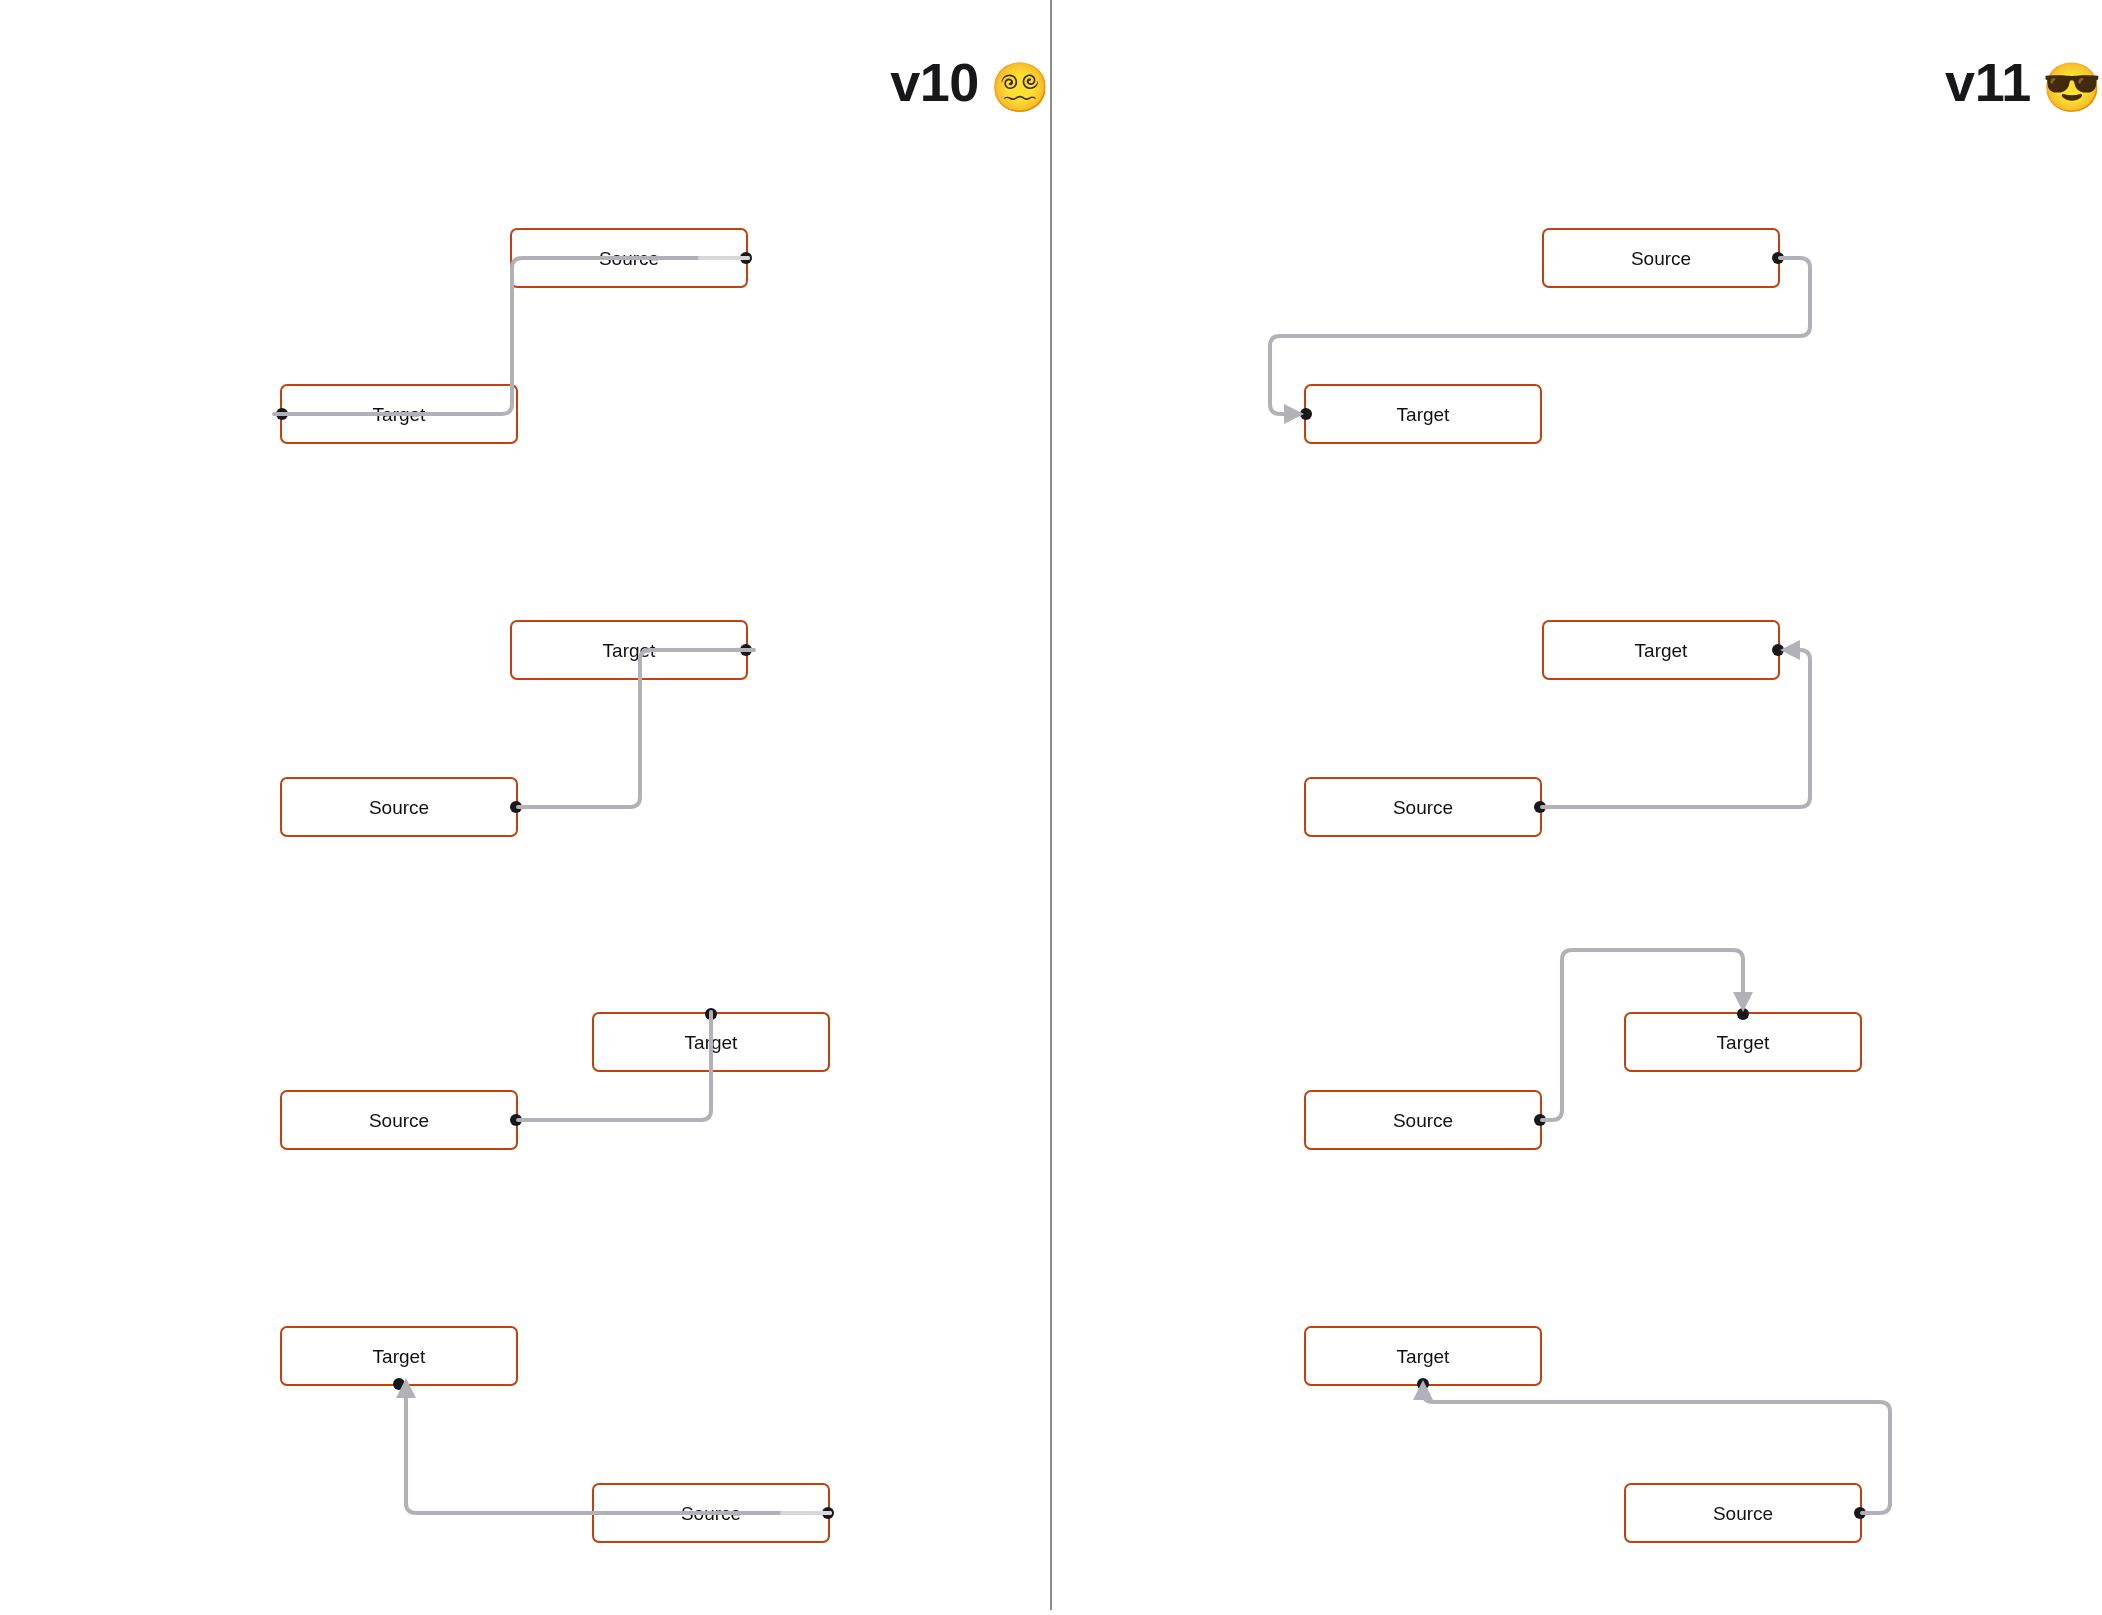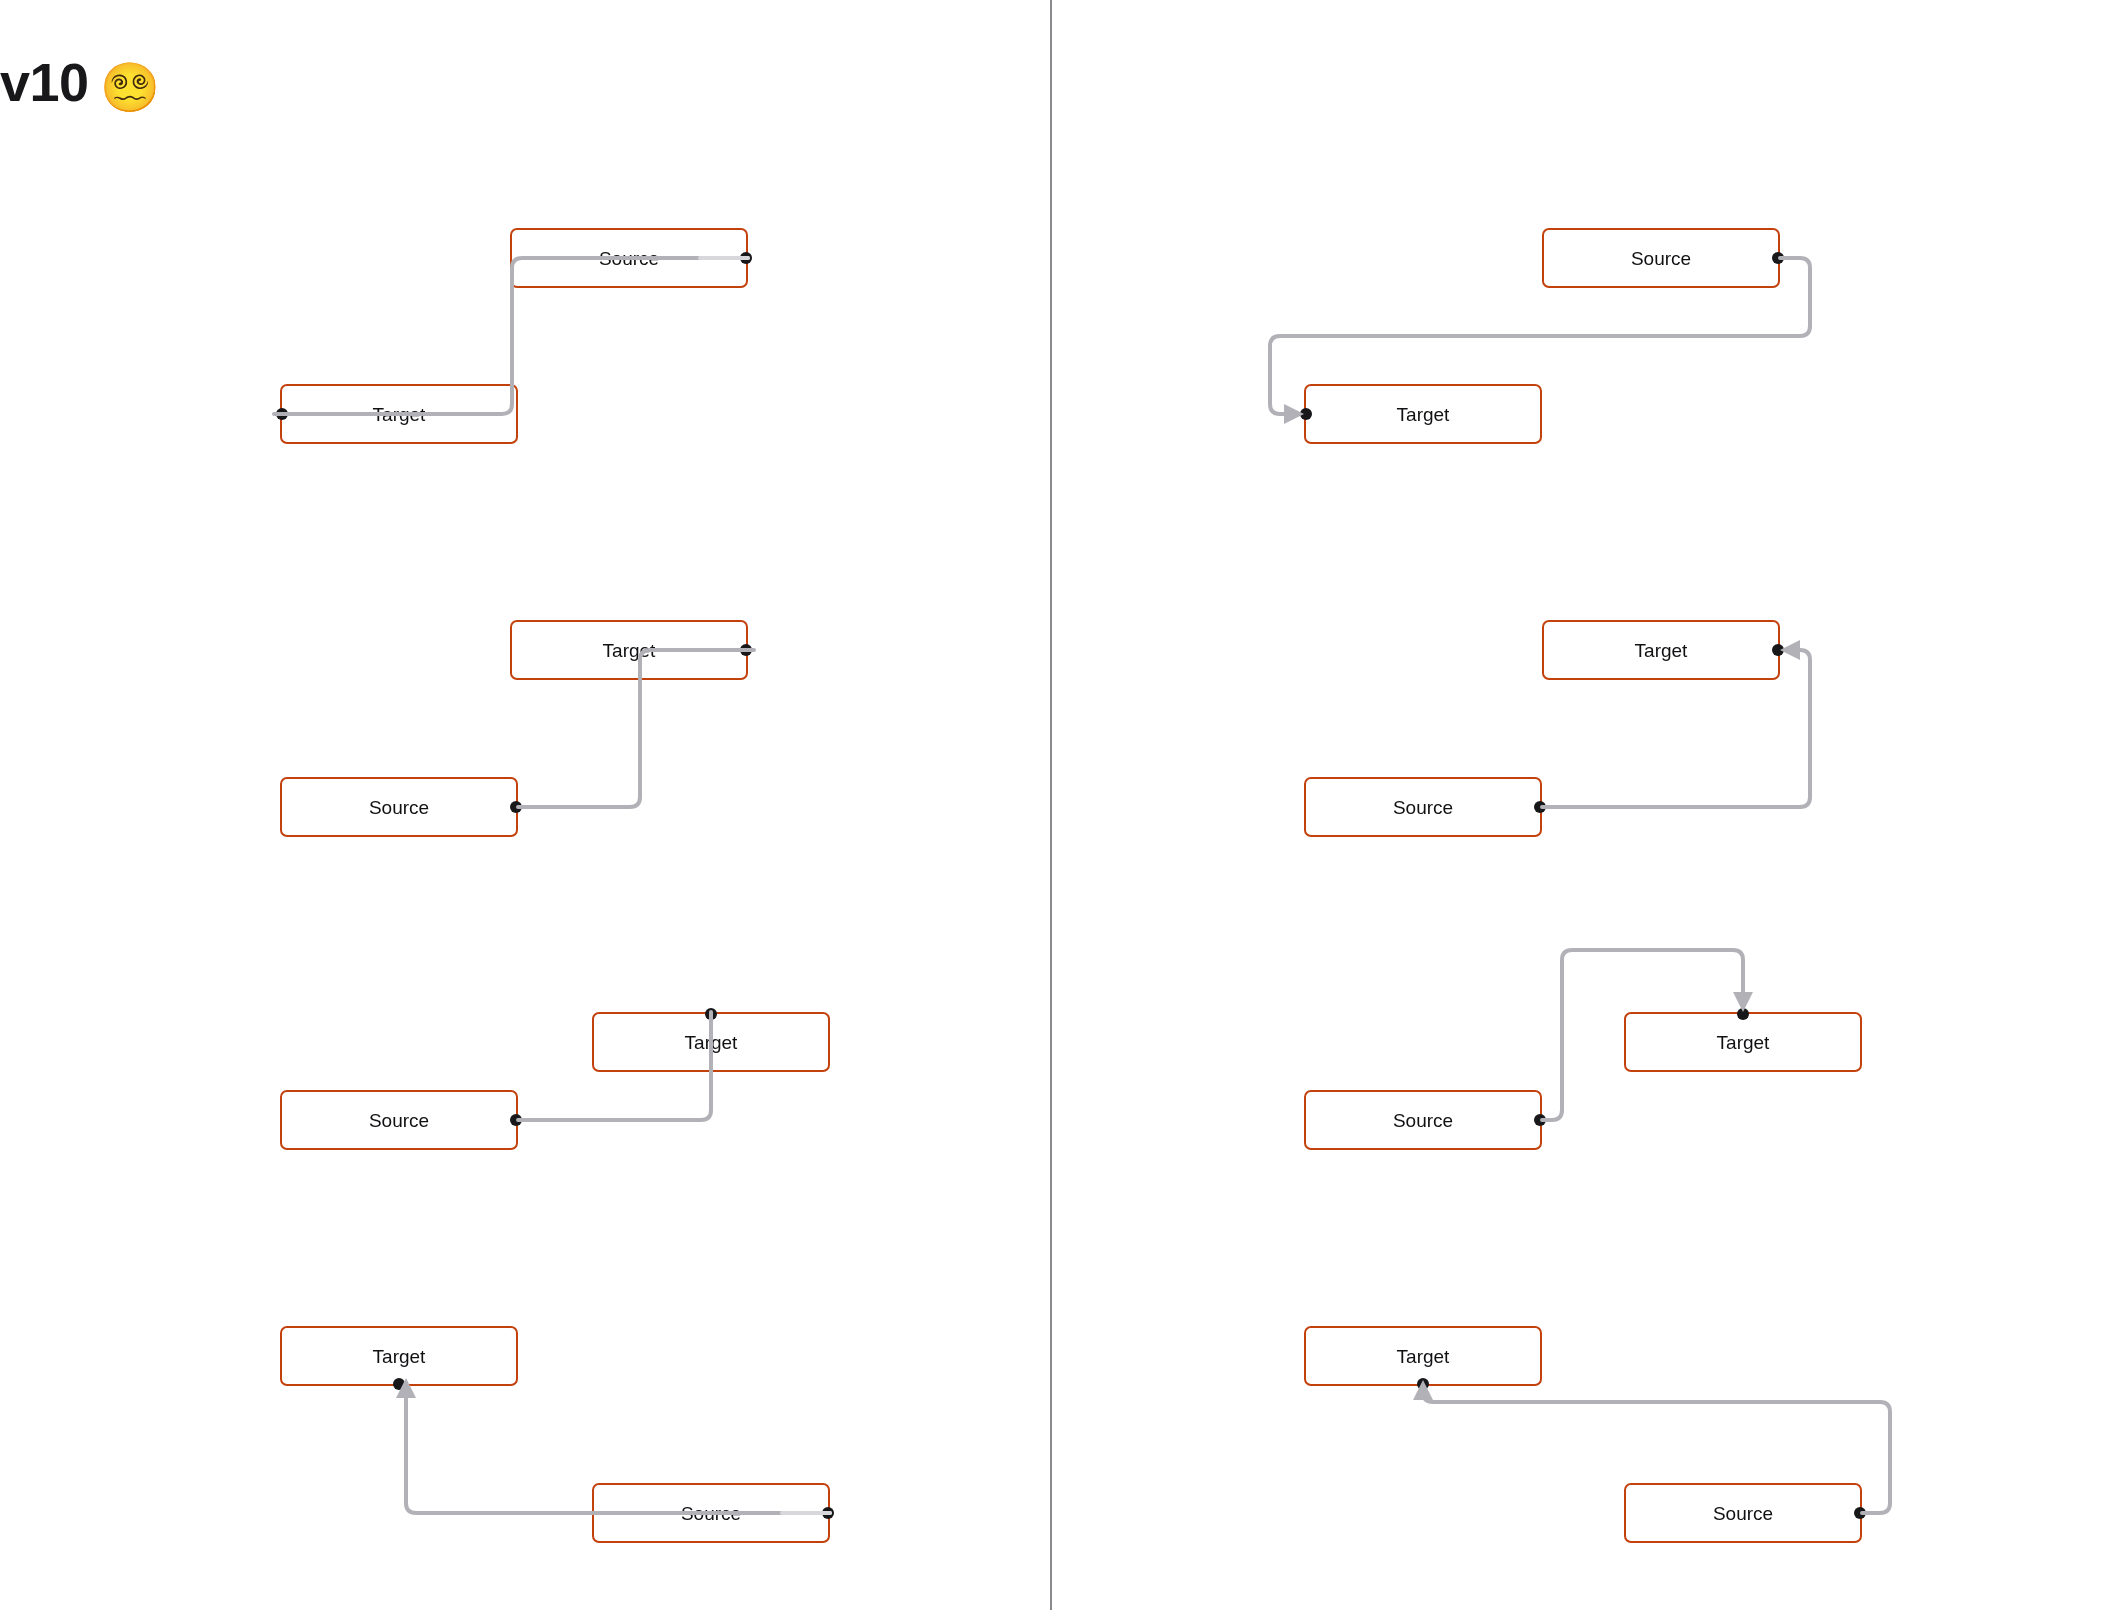--- a/index.html
+++ b/index.html
@@ -36,21 +36,21 @@
     height: 1615px;
   }
   .panel-left  { left: 0px;    width: 1050px; }
   .panel-right { left: 1052px; width: 1050px; }
 
   
   .panel-title {
     position: absolute;
     top: 55px;
     width: 100%;
-    text-align: left;
+    text-align: right;
     font-size: 54px;
     font-weight: 700;
     color: #18181b;
     letter-spacing: -0.5px;
     white-space: nowrap;
     line-height: 1;
   }
   .panel-title .emoji {
     font-size: 48px;
     margin-left: 12px;
@@ -172,20 +172,23 @@
     <svg class="flow-canvas layer-edges-over" viewBox="0 0 1050 1615" preserveAspectRatio="none" style="pointer-events:none">
       <path class="edge-path" style="stroke:#d8d8dc" d="M 748 258 L 700 258"></path>
       <path class="edge-path" style="stroke:#d8d8dc" d="M 830 1513 L 782 1513"></path>
     </svg>
   </div>
 
   <div class="divider" style="left:1050px; top:0; height:1610px;"></div>
 
   <div class="panel panel-right">
 
+    <div class="panel-title">
+      <span>v11</span><span class="emoji">😎</span>
+    </div>
 
     <svg class="flow-canvas layer-edges-under" viewBox="0 0 1050 1615" preserveAspectRatio="none">
       <path class="edge-path" d="M 728 258 L 748 258 Q 758 258 758 268 L 758 326 Q 758 336 748 336 L 228 336 Q 218 336 218 346 L 218 404 Q 218 414 228 414 L 240 414"></path>
       <path class="edge-path" d="M 490 807 L 748 807 Q 758 807 758 797 L 758 660 Q 758 650 748 650 L 740 650"></path>
       <path class="edge-path" d="M 490 1120 L 500 1120 Q 510 1120 510 1110 L 510 960 Q 510 950 520 950 L 681 950 Q 691 950 691 960 L 691 1000"></path>
       <path class="edge-path" d="M 810 1513 L 828 1513 Q 838 1513 838 1503 L 838 1412 Q 838 1402 828 1402 L 381 1402 Q 371 1402 371 1392 L 371 1392"></path>
 
       <polygon class="arrow-head" points="252,414 232,404 232,424"></polygon>
       <polygon class="arrow-head" points="728,650 748,640 748,660"></polygon>
       <polygon class="arrow-head" points="691,1012 681,992 701,992"></polygon>

